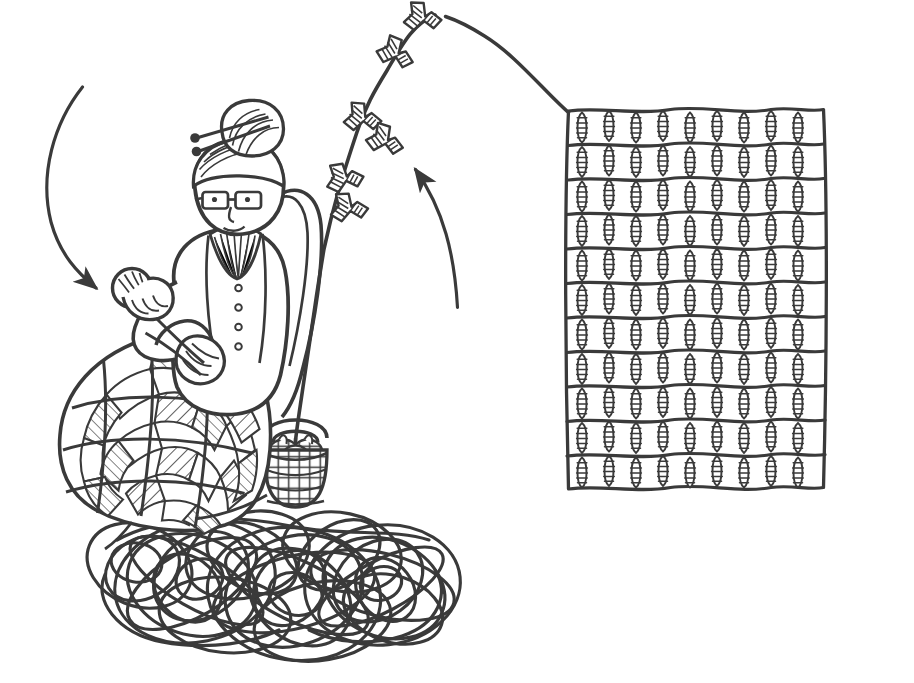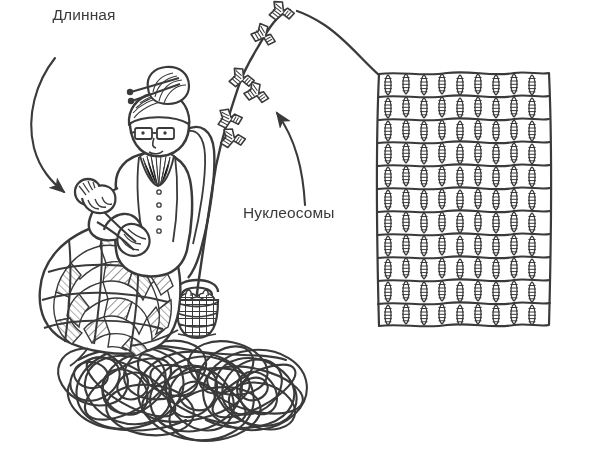--- a/index.html
+++ b/index.html
@@ -486,18 +486,16 @@
       </g>
     </g>
 
     <path d="M178,330 C164,338 146,344 130,346" fill="none" stroke="#3a3a3a" stroke-width="1.9"></path>
 
     <path d="M88,348 C82,356 76,362 70,366" fill="none" stroke="#3a3a3a" stroke-width="1.9"></path>
 
   </svg>
 
   <div class="lbl" id="label-dna">
-    <div>Длинная</div>
   </div>
 
-  <div class="lbl" id="label-nucleosomes">Нуклеосомы</div>
 
 </div>
 
 </body></html>

